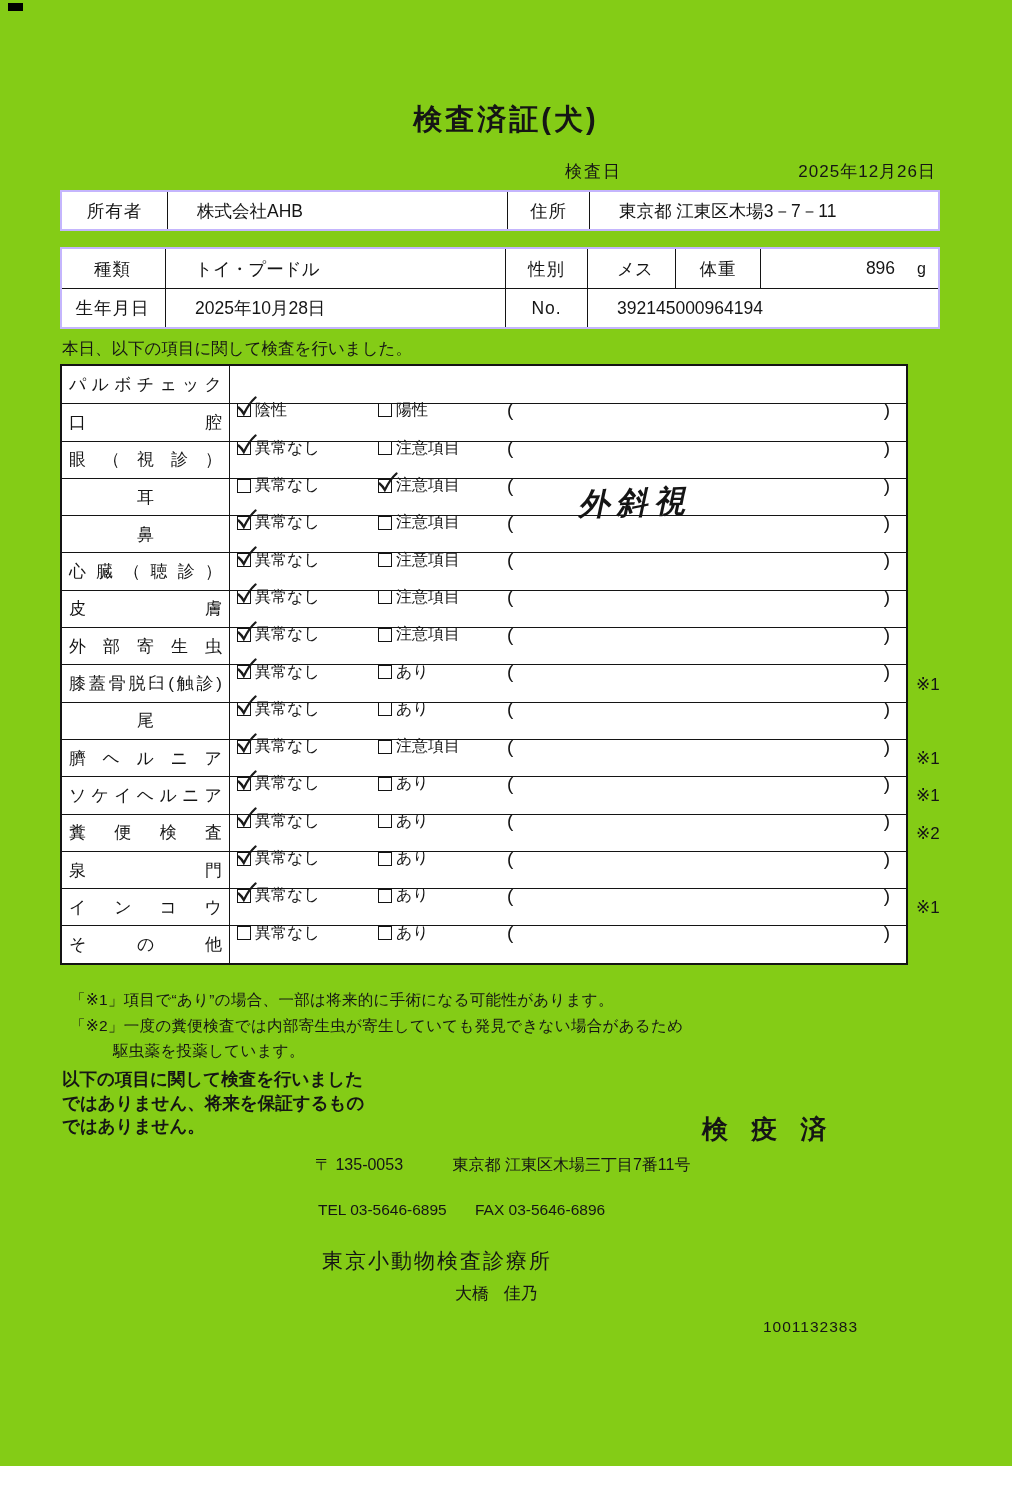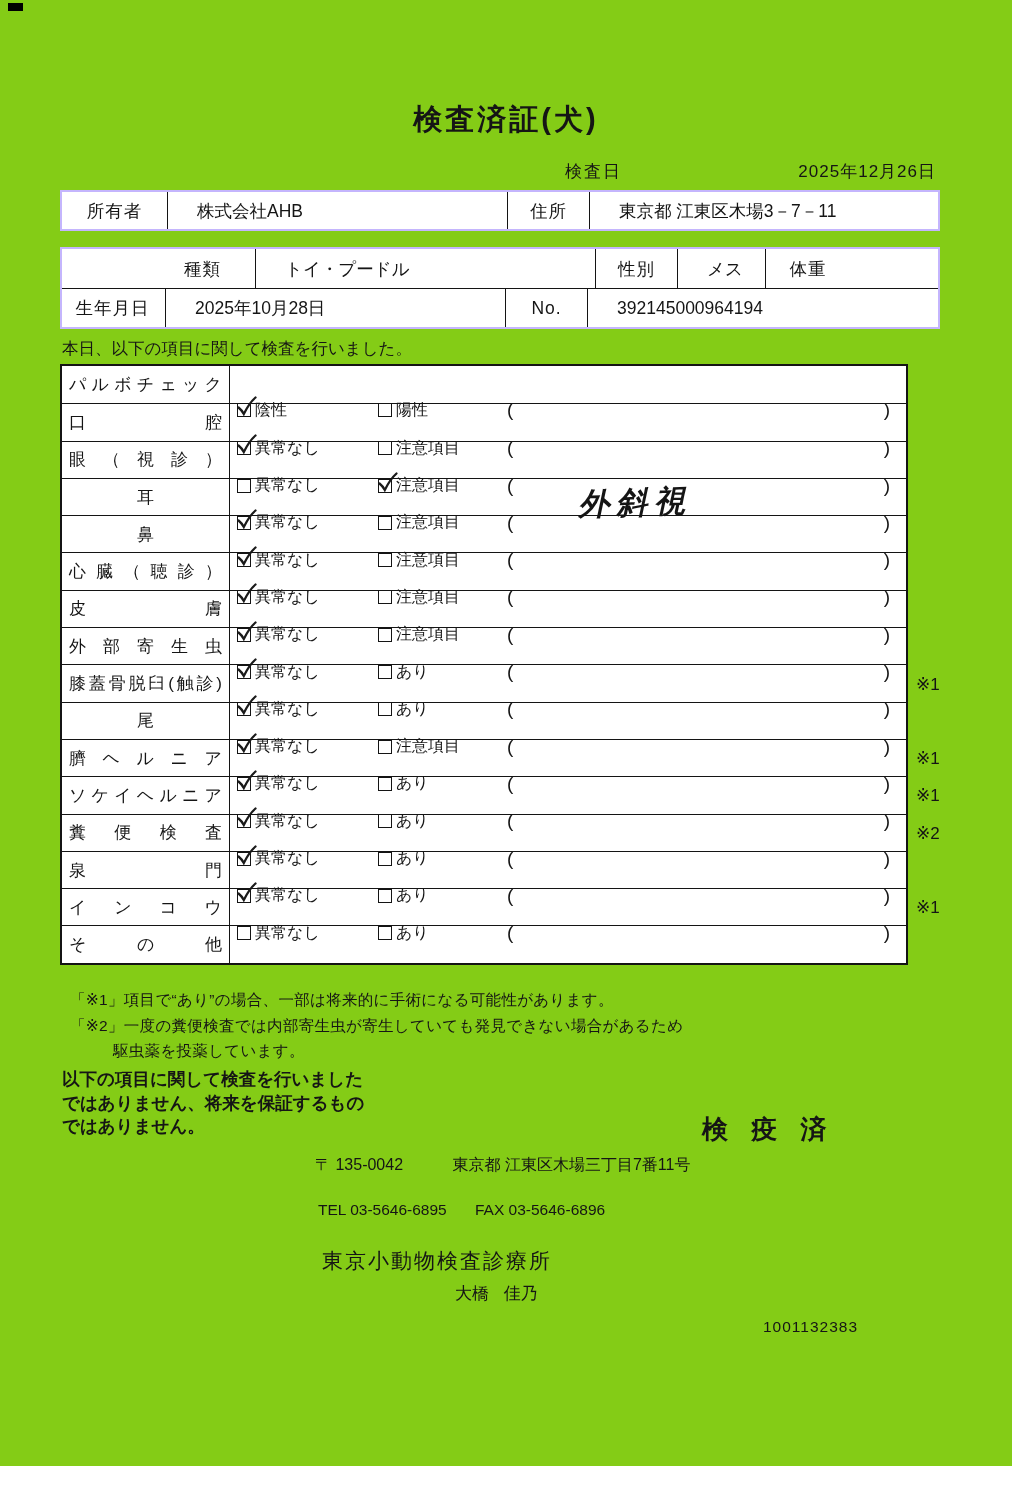--- a/index.html
+++ b/index.html
@@ -95,20 +95,24 @@
     </div>
   </div>
 
   <div class="gtable" id="pet-table">
     <div class="trow h39">
       <div class="cell lab w105">種類</div>
       <div class="cell val w340">トイ・プードル</div>
       <div class="cell lab w82">性別</div>
       <div class="cell val w88">メス</div>
       <div class="cell lab w85">体重</div>
+      <div class="cell weight w180">
+        <span>896</span>
+        <span class="weight-unit">g</span>
+      </div>
     </div>
     <div class="trow h39">
       <div class="cell lab w105">生年月日</div>
       <div class="cell val w340">2025年10月28日</div>
       <div class="cell lab w82">No.</div>
       <div class="cell val w353">392145000964194</div>
     </div>
   </div>
 
   <div class="intro">本日、以下の項目に関して検査を行いました。</div>
@@ -493,21 +497,21 @@
 
   <div class="disclaimer">
     <div>以下の項目に関して検査を行いました</div>
     <div>ではありません、将来を保証するもの</div>
     <div>ではありません。</div>
   </div>
 
   <div class="stamp">検 疫 済</div>
 
   <div class="addr-line">
-    <span>〒 135-0042</span>
+    <span>〒 135-0053</span>
     <span class="addr2">東京都 江東区木場三丁目7番11号</span>
   </div>
 
   <div class="tel-line">
     <span>TEL 03-5646-6895</span>
     <span class="fax">FAX 03-5646-6896</span>
   </div>
 
   <div class="clinic">東京小動物検査診療所</div>
   <div class="vet">大橋 佳乃</div>

